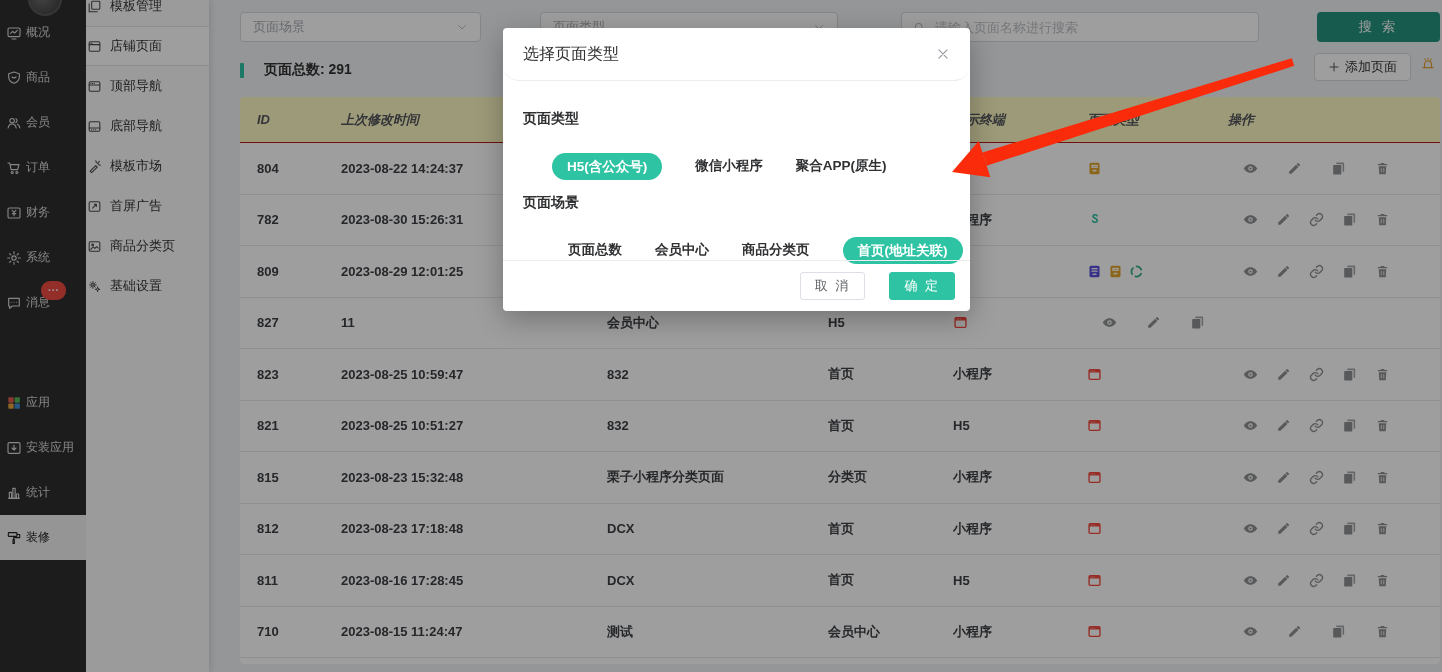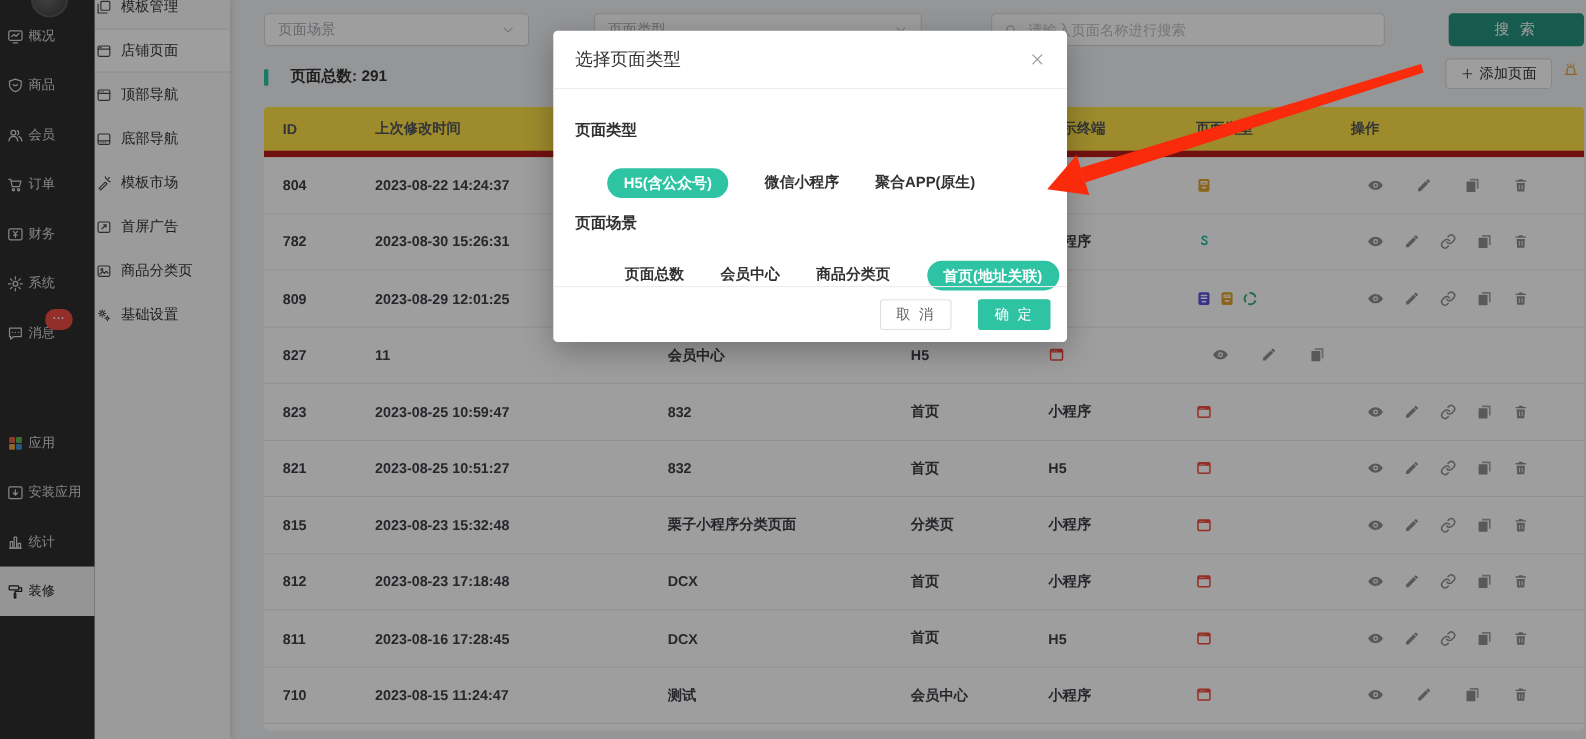--- a/index.html
+++ b/index.html
@@ -53,40 +53,40 @@
   .total{position:absolute;left:31px;top:61px;display:flex;align-items:center;gap:20px;
          font-size:14px;font-weight:bold;color:#333;}
   .total .bar{width:4px;height:15px;background:#2ec3a3;border-radius:1px;}
 
   
   .table{position:absolute;left:31px;top:97px;width:1200px;background:#fff;border-radius:4px;
          overflow:hidden;padding-bottom:6px;}
   .trow{display:grid;grid-template-columns:84px 266px 221px 125px 134px 141px 1fr;align-items:center;
         height:51.5px;border-bottom:1px solid #e8e8e8;padding-left:17px;font-size:13px;font-weight:bold;
         color:#3c3f44;background:#fff;}
-  .thead-row{height:46px;background:#fde047;color:#53565c;border-bottom:6px solid #b91c1c;}
+  .thead-row{height:46px;background:#fef9c3;color:#53565c;border-bottom:1px solid #b91c1c;font-style:italic;}
   .cell{overflow:hidden;white-space:nowrap;}
   .typeicons{display:flex;align-items:center;gap:6px;}
   .typeicons .ic{font-size:15px;}
   .ops{display:flex;justify-content:space-between;align-items:center;width:147px;margin-left:15px;}
   .act{color:#8f9093;display:inline-flex;cursor:pointer;}
   .act svg{width:15px;height:15px;}
 
   
   .ic{display:inline-flex;flex:none;font-size:16px;line-height:0;}
   .ic svg{width:1em;height:1em;}
   .nav-item .ic{font-size:16px;}
   .sub-item .ic{font-size:15px;}
 
   
   .overlay{position:absolute;inset:0;background:rgba(0,0,0,.38);z-index:50;}
   .modal{position:absolute;left:503px;top:28px;width:467px;height:283px;background:#fff;border-radius:4px;
          z-index:60;box-shadow:0 8px 28px rgba(0,0,0,.28);}
   .modal-header{height:53px;display:flex;align-items:center;justify-content:space-between;padding:0 20px;
-                border-bottom:1px solid #ececec;font-size:16px;color:#303133;}
+                border-bottom:1px solid #ececec;font-size:16px;color:#303133;border-radius:16px;}
   .modal-close{color:#909399;cursor:pointer;font-size:14px;display:inline-flex;}
   .modal-close svg{width:1em;height:1em;}
   .modal-body{padding:0 20px;}
   .m-section{margin-top:29px;}
   .m-section ~ .m-section{margin-top:14px;}
   .m-label{font-size:14px;font-weight:bold;color:#303133;}
   .m-options{display:flex;align-items:center;gap:33px;margin-top:24px;margin-left:29px;height:28px;
              font-size:13.5px;font-weight:bold;color:#303133;}
   .m-section ~ .m-section .m-options{margin-left:45px;}
   .m-opt{cursor:pointer;white-space:nowrap;}

